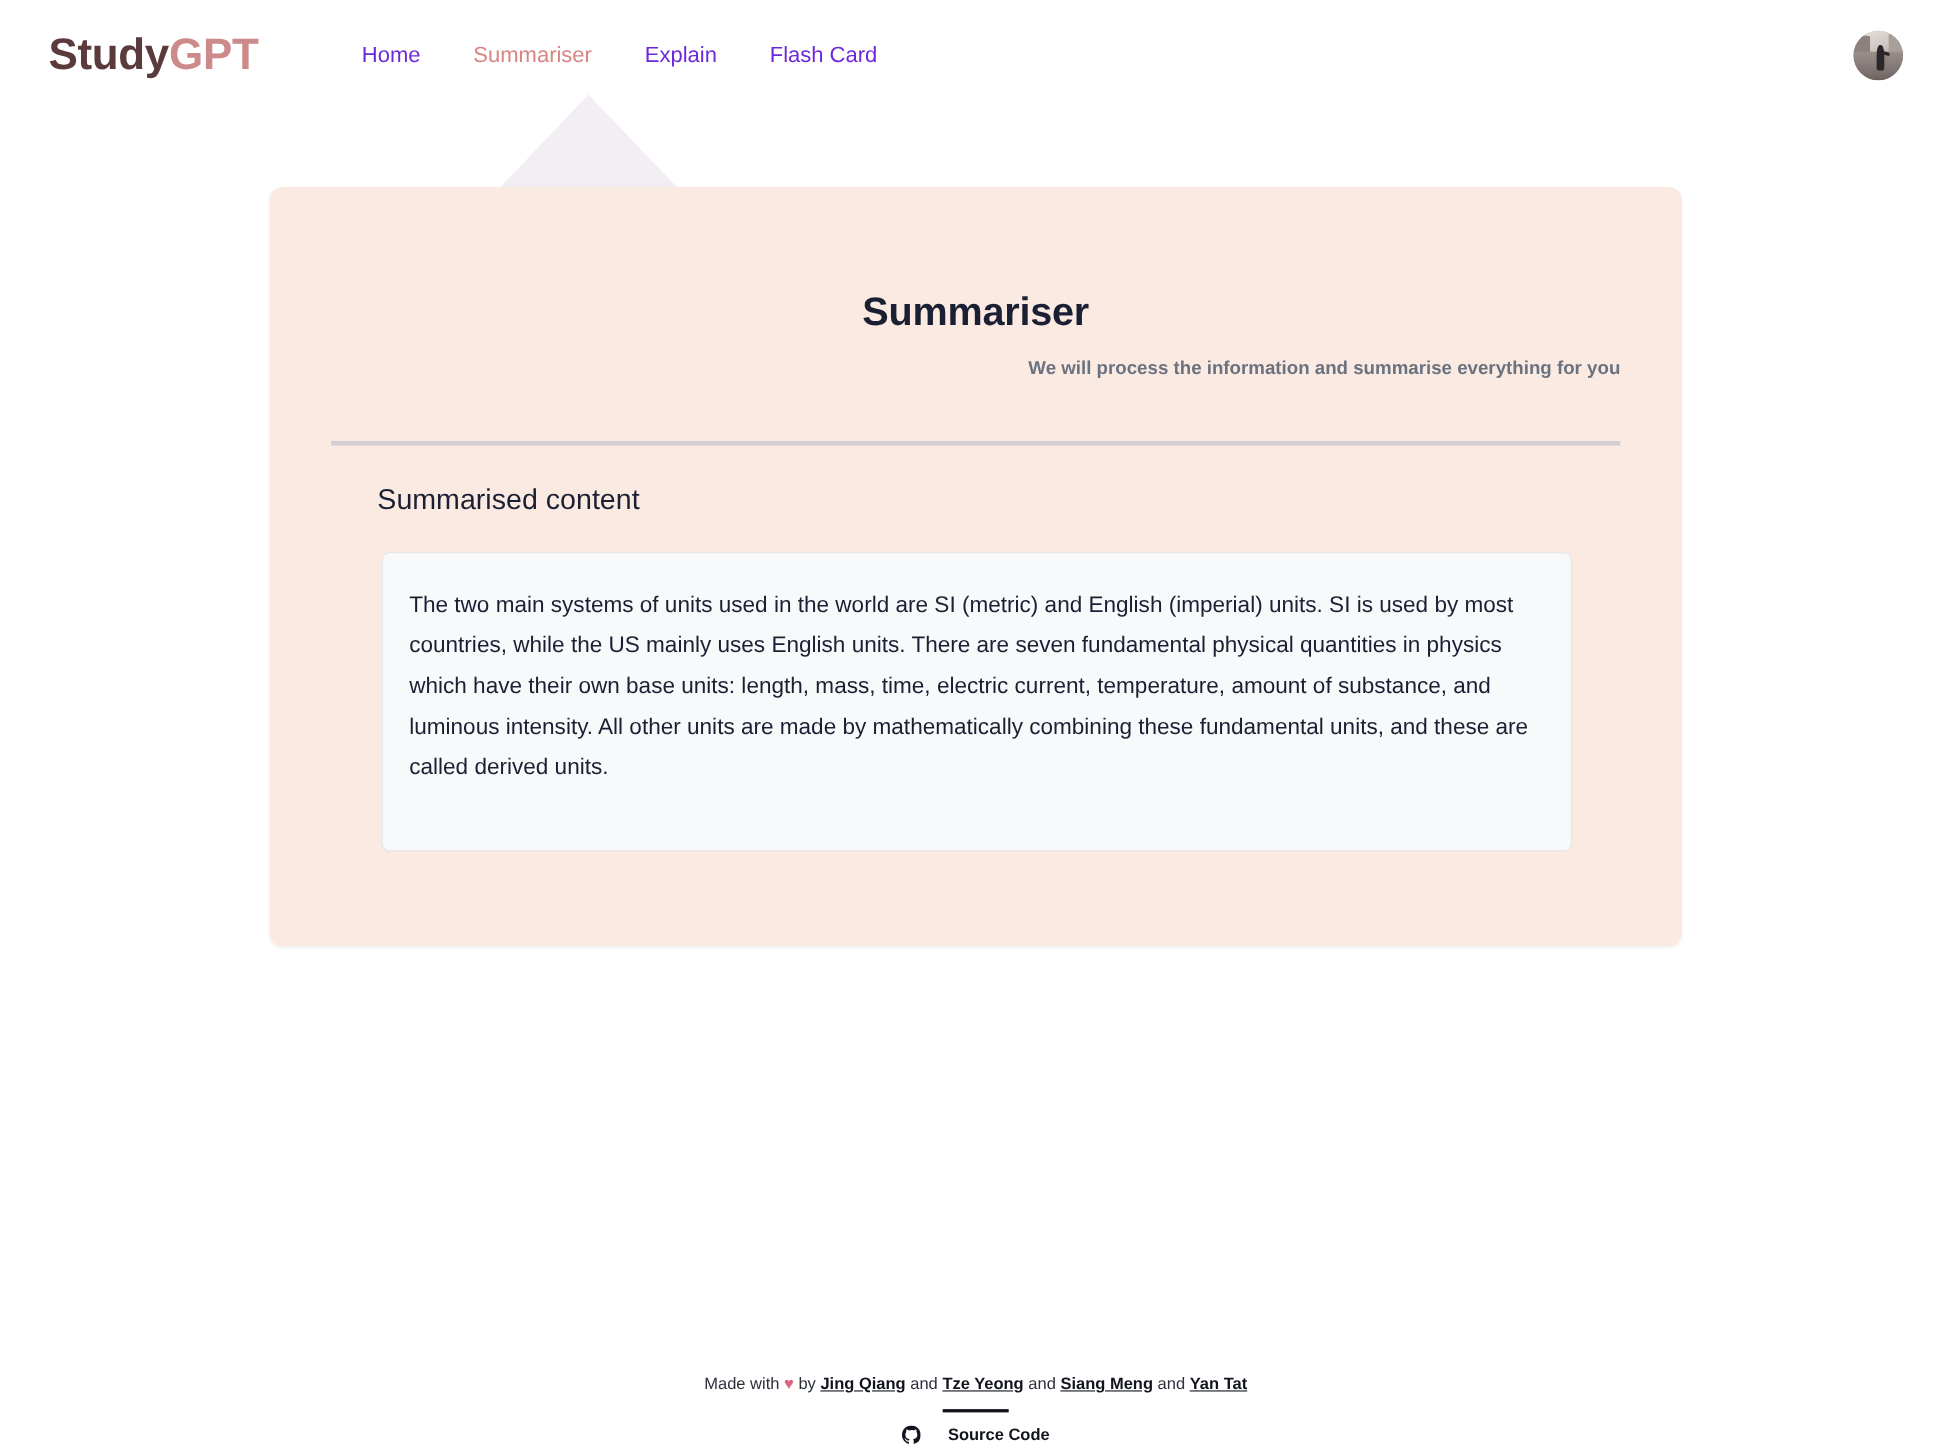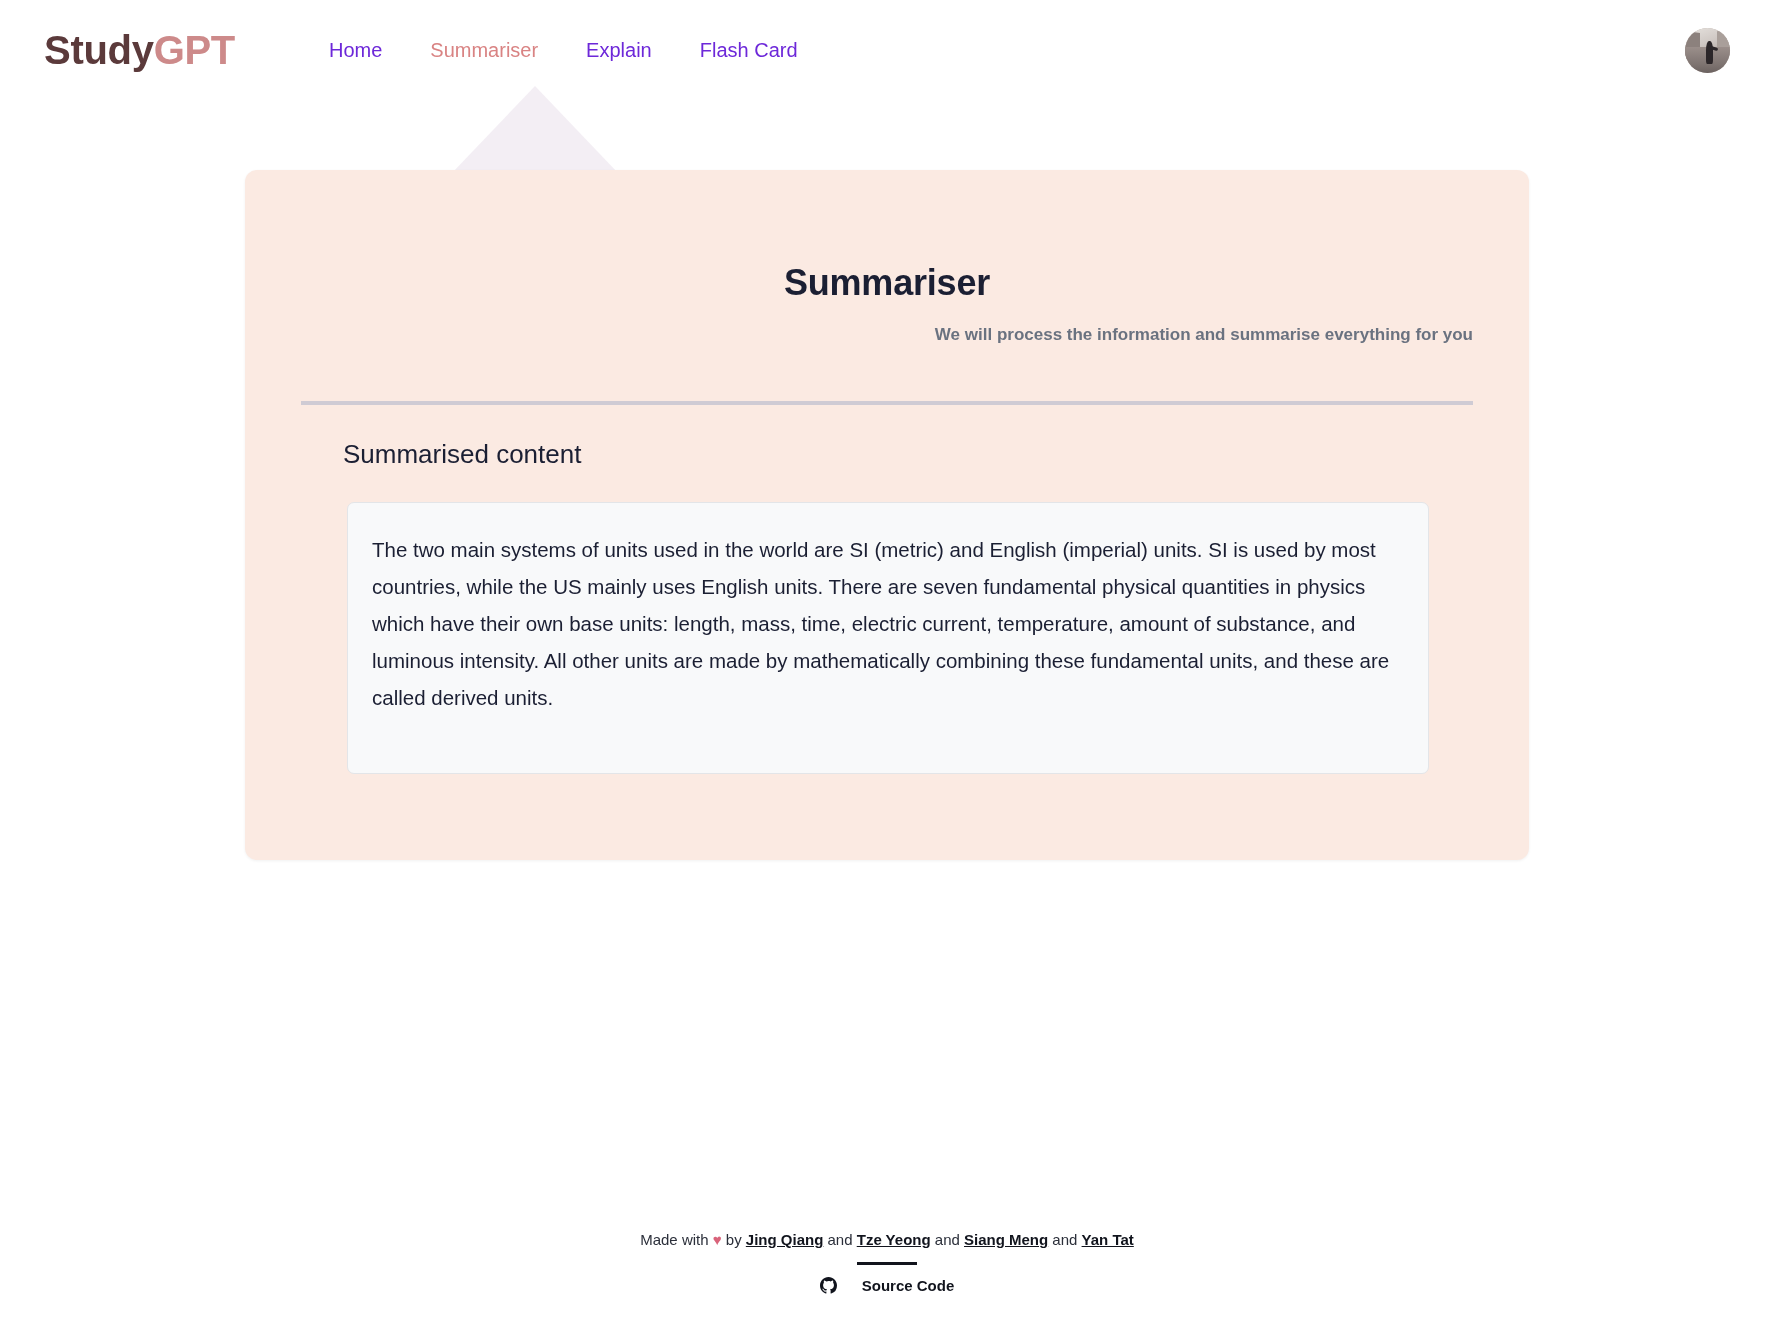--- a/index.html
+++ b/index.html
@@ -188,21 +188,21 @@
     line-height: 37px;
     color: #1b1f33;
     margin: 0;
   }
 
   
   .footer {
     position: absolute;
     left: 0;
     right: 0;
-    bottom: 24px;
+    bottom: 4px;
     text-align: center;
   }
   .made-with {
     font-size: 15px;
     color: #2b2f3a;
     white-space: nowrap;
   }
   .made-with .heart { color: #d9637a; font-size: 15px; }
   .made-with .credit {
     font-weight: bold;

